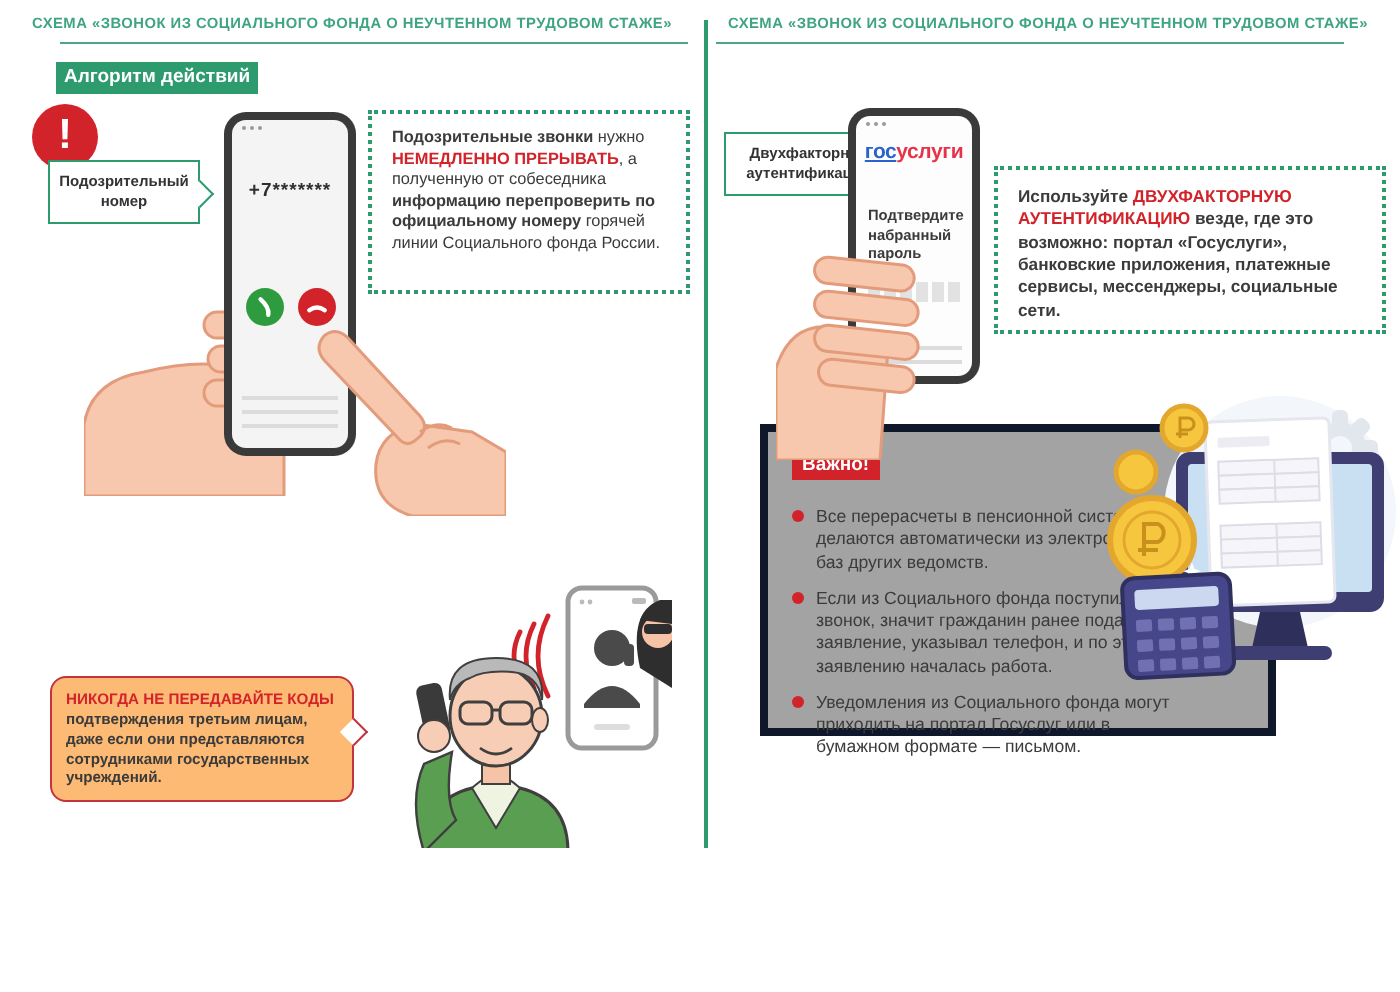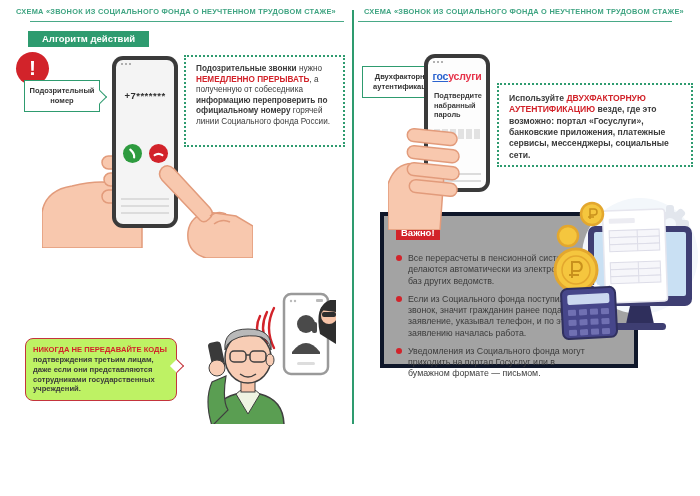--- a/index.html
+++ b/index.html
@@ -19,40 +19,40 @@
 
   .warn-circle { position: absolute; left: 16px; top: 52px; width: 33px; height: 33px;
         border-radius: 50%; background: #D2232A; color: #fff; font-weight: bold;
         font-size: 21px; text-align: center; line-height: 32px; }
 
   .bubble { position: absolute; background: #fff; border: 1.5px solid #2E9B6F;
         font-weight: bold; color: #333; text-align: center; }
   .bubble .ptr, .red-bubble .ptr { position: absolute; right: -6px; width: 10px; height: 10px;
         background: #fff; transform: rotate(45deg); }
   .bubble .ptr { border-right: 1.5px solid #2E9B6F; border-top: 1.5px solid #2E9B6F; }
-  .red-bubble { position: absolute; background: #bef264; border: 1.5px solid #C4343C; border-radius: 8px;
+  .red-bubble { position: absolute; background: #fdba74; border: 1.5px solid #C4343C; border-radius: 8px;
         color: #3B3B3B; font-weight: bold; }
   .red-bubble .ptr { border-right: 1.5px solid #C4343C; border-top: 1.5px solid #C4343C; }
 
   .phone { position: absolute; background: #3A3A3A; border-radius: 11px; padding: 4px; z-index: 1; }
   .screen { position: relative; width: 100%; height: 100%; border-radius: 7px; overflow: hidden; }
   .sig-dots { position: absolute; left: 5px; top: 3px; display: flex; gap: 2px; }
   .sig-dots i { width: 2px; height: 2px; border-radius: 50%; background: #999; }
   .ph-number { margin-top: 30px; text-align: center; font-size: 9.5px; font-weight: bold;
         color: #2F2F2F; letter-spacing: .5px; }
   .call-btn { position: absolute; width: 19px; height: 19px; border-radius: 50%;
         display: flex; align-items: center; justify-content: center; }
   .call-btn.answer { left: 7px; top: 84px; background: #2E9B3F; }
   .call-btn.decline { right: 6px; top: 84px; background: #D2232A; }
   .screen-lines { position: absolute; left: 5px; right: 5px; bottom: 10px; }
   .screen-lines i { display: block; height: 2px; background: #DCDCDC; margin-top: 5px; }
 
   .gos-logo { margin-top: 12px; text-align: center; font-size: 10.5px; font-weight: bold; letter-spacing: -0.2px; }
   .gos-blue { color: #2B63CE; text-decoration: underline; } .gos-red { color: #E6334A; }
-  .confirm-text { margin-top: 9px; padding: 0 6px; font-size: 7.4px; font-weight: bold;
+  .confirm-text { margin-top: 21px; padding: 0 6px; font-size: 7.4px; font-weight: bold;
         color: #3B3B3B; line-height: 1.3; }
   .pw-row { display: flex; gap: 2px; margin: 9px 6px 0; }
   .pw-row i { width: 8px; height: 10px; background: #E2E2E2; }
 
   .imp-box { position: absolute; left: 380px; top: 212px; width: 258px; height: 156px;
         border: 4px solid #0f172a; background: #a3a3a3; z-index: 1; }
   .imp-label { position: absolute; left: 12px; top: 9px; background: #D2232A; color: #fff;
         font-weight: bold; font-size: 9.5px; padding: 2px 5px; }
   .imp-list { position: absolute; left: 12px; top: 30px; width: 196px; }
   .imp-item { display: flex; gap: 6px; margin-top: 7px; font-size: 8.8px; color: #3B3B3B; line-height: 1.28; }
@@ -86,21 +86,21 @@
 </svg>
 
 <div id="poster">
 
   <div class="hdr" style="left:9px">СХЕМА «ЗВОНОК ИЗ СОЦИАЛЬНОГО ФОНДА О НЕУЧТЕННОМ ТРУДОВОМ СТАЖЕ»</div>
   <div class="hdr-rule" style="left:30px;width:314px"></div>
   <div class="hdr" style="left:357px">СХЕМА «ЗВОНОК ИЗ СОЦИАЛЬНОГО ФОНДА О НЕУЧТЕННОМ ТРУДОВОМ СТАЖЕ»</div>
   <div class="hdr-rule" style="left:358px;width:314px"></div>
   <div class="divider"></div>
 
-  <div class="green-badge" style="left:28px;top:31px;font-size:9.5px;padding:2px 14px">Алгоритм действий</div>
+  <div class="green-badge" style="left:28px;top:31px;font-size:9.5px;padding:2px 4px">Алгоритм действий</div>
 
   <div class="warn-circle">
     <span>!</span>
   </div>
 
   <div class="bubble" style="left:24px;top:80px;width:76px;font-size:7.5px;padding:5px 2px;line-height:1.3">
     <span>Подозрительный номер</span>
     <i class="ptr" style="top:11px"></i>
   </div>
 

